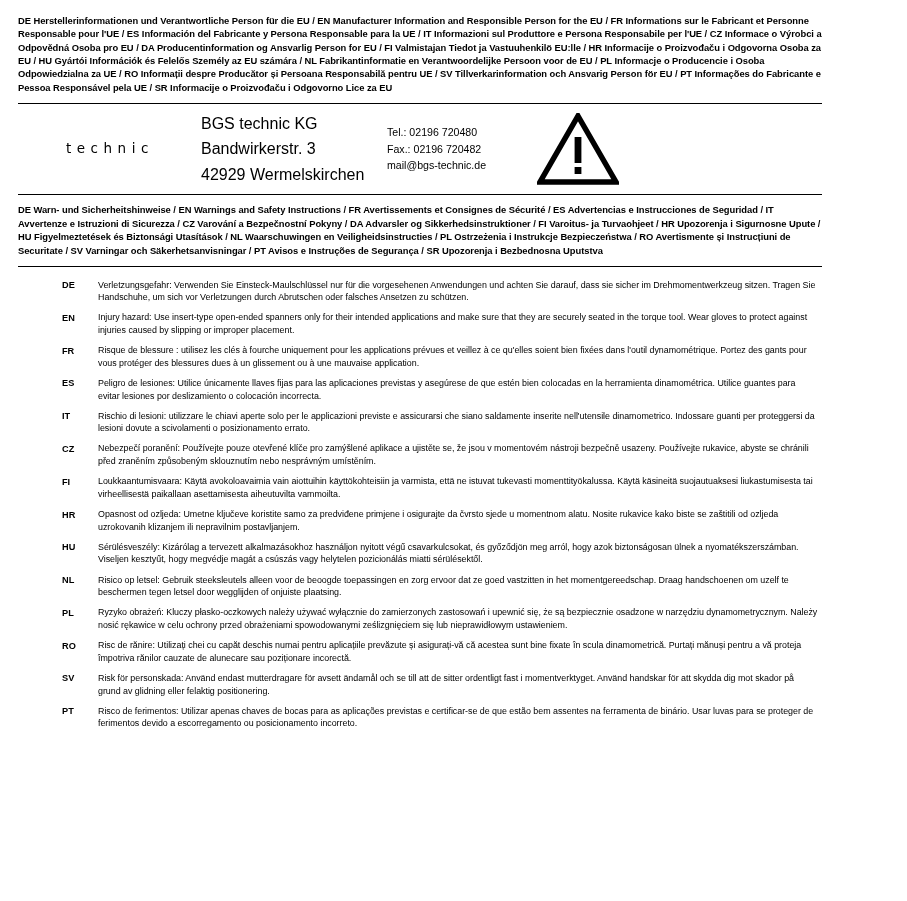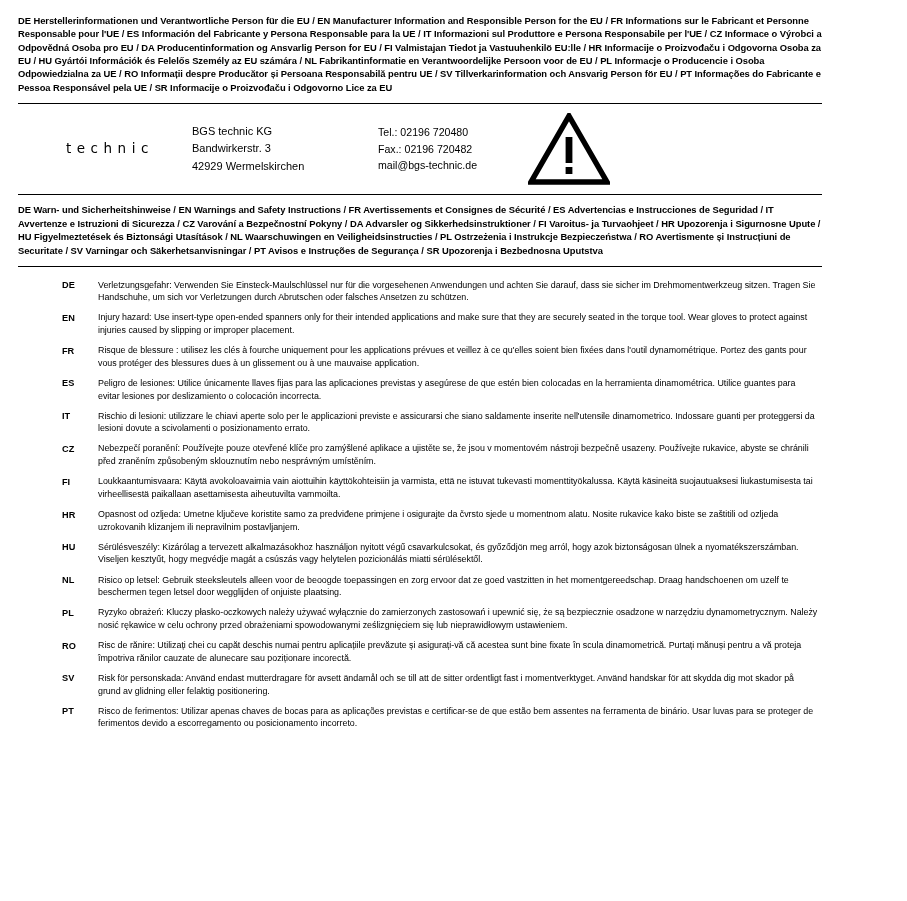--- a/index.html
+++ b/index.html
@@ -70,22 +70,23 @@
     font-family: "DejaVu Sans", sans-serif;
     font-size: 13.5px;
     letter-spacing: 5.5px;
     font-weight: normal;
     margin-top: -2px;
     padding-left: 42px;
     display: block;
   }
   .addr {
     flex: 0 0 186px;
-    font-size: 11px;
+    font-size: 16px;
     line-height: 1.58;
+    margin-left: 9px;
   }
   .contact {
     flex: 0 0 146px;
     font-size: 10.6px;
     line-height: 1.58;
   }
   .web {
     flex: 1 1 auto;
     text-align: center;
     font-size: 19.5px;

